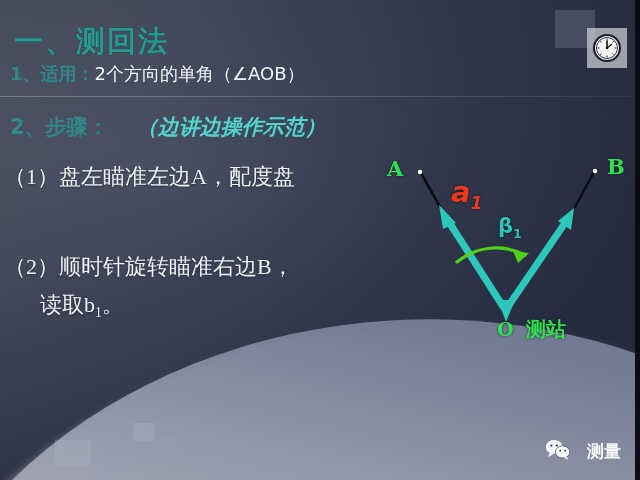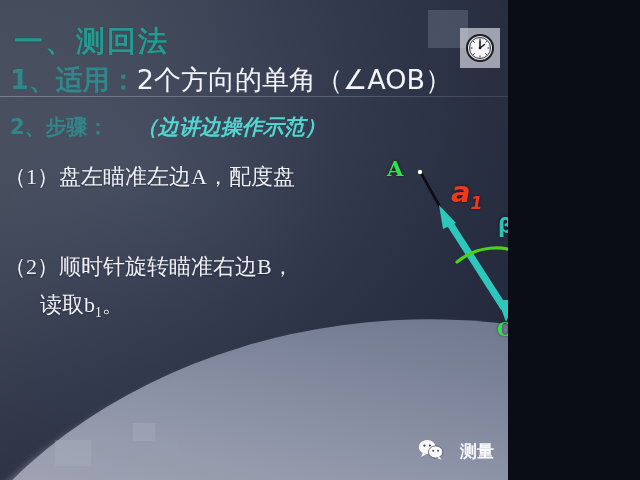--- a/index.html
+++ b/index.html
@@ -2,21 +2,21 @@
 <html><head>
 <meta charset="utf-8">
 <style>
   html, body {
     margin: 0;
     padding: 0;
     background: #0b0d16;
   }
   .slide {
     position: relative;
-    width: 508px;
+    width: 635px;
     height: 480px;
     overflow: hidden;
     font-family: "Liberation Serif", "DejaVu Serif", serif;
     background: linear-gradient(122deg, #4a5161 0%, #454c5c 14%, #3a4154 34%, #333a4e 52%, #2e3548 68%, #2b3146 84%, #2a2f44 100%);
   }
 
   
   .bg-vignette {
     position: absolute;
     inset: 0;
@@ -72,21 +72,21 @@
     font-size: 29px;
     font-weight: 700;
     letter-spacing: 2px;
     color: rgba(38,170,158,0.88);
     text-shadow: 0 0 1px rgba(0,0,0,.45);
     font-family: "DejaVu Sans", "Liberation Sans", sans-serif;
   }
   .line1 {
     position: absolute;
     left: 10px; top: 62px;
-    font-size: 27px;
+    font-size: 18px;
     white-space: nowrap;
   }
   .line1 .dim-label {
     color: rgba(42,150,150,0.80);
     font-weight: 700;
     font-family: "DejaVu Sans", "Liberation Sans", sans-serif;
   }
   .line1 .bright {
     color: #f2f4f8;
     font-family: "DejaVu Sans", "Liberation Sans", sans-serif;

